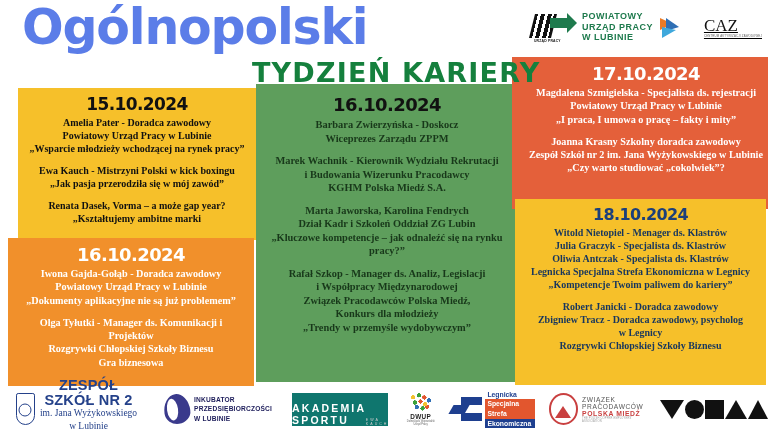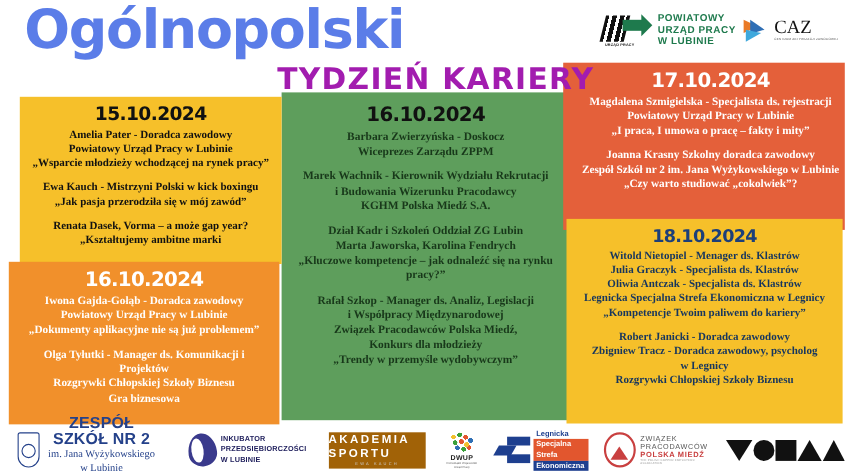--- a/index.html
+++ b/index.html
@@ -27,21 +27,21 @@
     line-height:1.05;
     z-index:40;
     white-space:nowrap;
   }
   .title-sub{
     position:absolute;left:252px;top:57px;
     font-family:"DejaVu Sans", sans-serif;
     font-weight:bold;
     font-size:27px;
     letter-spacing:1.2px;
-    color:#a21caf;
+    color:#15803d;
     z-index:40;
     white-space:nowrap;
   }
 
   
   .panel{
     position:absolute;
     box-sizing:border-box;
     text-align:center;
     padding:6px 8px 6px 8px;
@@ -130,21 +130,21 @@
   }
   .pup-arrow .cap{
     position:absolute;left:2px;bottom:-1px;font-family:"Liberation Sans",sans-serif;
     font-size:3.4px;font-weight:bold;color:#111;letter-spacing:.2px;
   }
   .pup-text{
     font-family:"Liberation Sans", sans-serif;font-weight:bold;
     font-size:9px;color:#1e7a4d;line-height:1.22;letter-spacing:.5px;
     text-align:left;
   }
-  .caz{display:flex;gap:2px;}
+  .caz{display:flex;align-items:center;gap:18px;text-decoration:underline;}
   .caz-mark{width:26px;height:22px;position:relative;}
   .caz-mark i{position:absolute;display:block;}
   .caz-mark i:nth-child(1){left:0;top:2px;width:0;height:0;border-left:13px solid #ea7a26;border-top:6px solid transparent;border-bottom:6px solid transparent;}
   .caz-mark i:nth-child(2){left:6px;top:2px;width:0;height:0;border-left:13px solid #2f6fb5;border-top:9px solid transparent;border-bottom:4px solid transparent;}
   .caz-mark i:nth-child(3){left:2px;top:11px;width:0;height:0;border-left:14px solid #3fa8dc;border-top:3px solid transparent;border-bottom:8px solid transparent;}
   .caz-txt{font-family:"Liberation Serif",serif;font-size:17px;color:#111;line-height:1;}
   .caz-sub{font-family:"Liberation Sans",sans-serif;font-size:2.8px;color:#555;letter-spacing:.2px;}
 
   
   #logo-bar{
@@ -170,22 +170,22 @@
     width:26px;height:30px;border-radius:50% 50% 50% 50%/60% 60% 40% 40%;
     background:#3a3a8c;position:relative;transform:rotate(-8deg);
   }
   .inkub-mark:after{
     content:"";position:absolute;left:3px;top:4px;width:11px;height:22px;
     border-radius:50%;background:#ffffff;
   }
   .inkub-txt{font-family:"Liberation Sans",sans-serif;font-size:6.6px;font-weight:bold;color:#1c1c5a;line-height:1.45;letter-spacing:.2px;}
 
   .akad{
-    background:#a16207;color:#ffffff;width:126px;height:33px;
-    display:flex;flex-direction:column;align-items:center;justify-content:center;
+    background:#0f766e;color:#ffffff;width:126px;height:33px;
+    display:flex;flex-direction:row;align-items:flex-end;justify-content:center;
   }
   .akad-1{font-family:"Liberation Sans",sans-serif;font-size:10.5px;font-weight:bold;letter-spacing:2.2px;}
   .akad-2{font-family:"Liberation Sans",sans-serif;font-size:3.6px;letter-spacing:2px;color:#cccccc;margin-top:2px;}
 
   .dwup{display:flex;flex-direction:column;align-items:center;}
   .dwup-map{
     width:26px;height:21px;
     background:
       radial-gradient(circle at 20% 25%,#f2c12e 0 2.1px,transparent 2.2px),
       radial-gradient(circle at 42% 16%,#3aa03a 0 2.1px,transparent 2.2px),
@@ -269,22 +269,22 @@
   <div class="panel" id="panel-green">
     <div class="date">16.10.2024</div>
     <div class="body">
         <p>Barbara Zwierzyńska - Doskocz</p>
         <p>Wiceprezes Zarządu ZPPM</p>
         <div class="gap"></div>
         <p>Marek Wachnik - Kierownik Wydziału Rekrutacji</p>
         <p>i Budowania Wizerunku Pracodawcy</p>
         <p>KGHM Polska Miedź S.A.</p>
         <div class="gap"></div>
+        <p>Marta Jaworska, Karolina Fendrych</p>
         <p>Dział Kadr i Szkoleń Oddział ZG Lubin</p>
-        <p>Marta Jaworska, Karolina Fendrych</p>
         <p>„Kluczowe kompetencje – jak odnaleźć się na rynku</p>
         <p>pracy?”</p>
         <div class="gap"></div>
         <p>Rafał Szkop - Manager ds. Analiz, Legislacji</p>
         <p>i Współpracy Międzynarodowej</p>
         <p>Związek Pracodawców Polska Miedź,</p>
         <p>Konkurs dla młodzieży</p>
         <p>„Trendy w przemyśle wydobywczym”</p>
       </div>
   </div>

